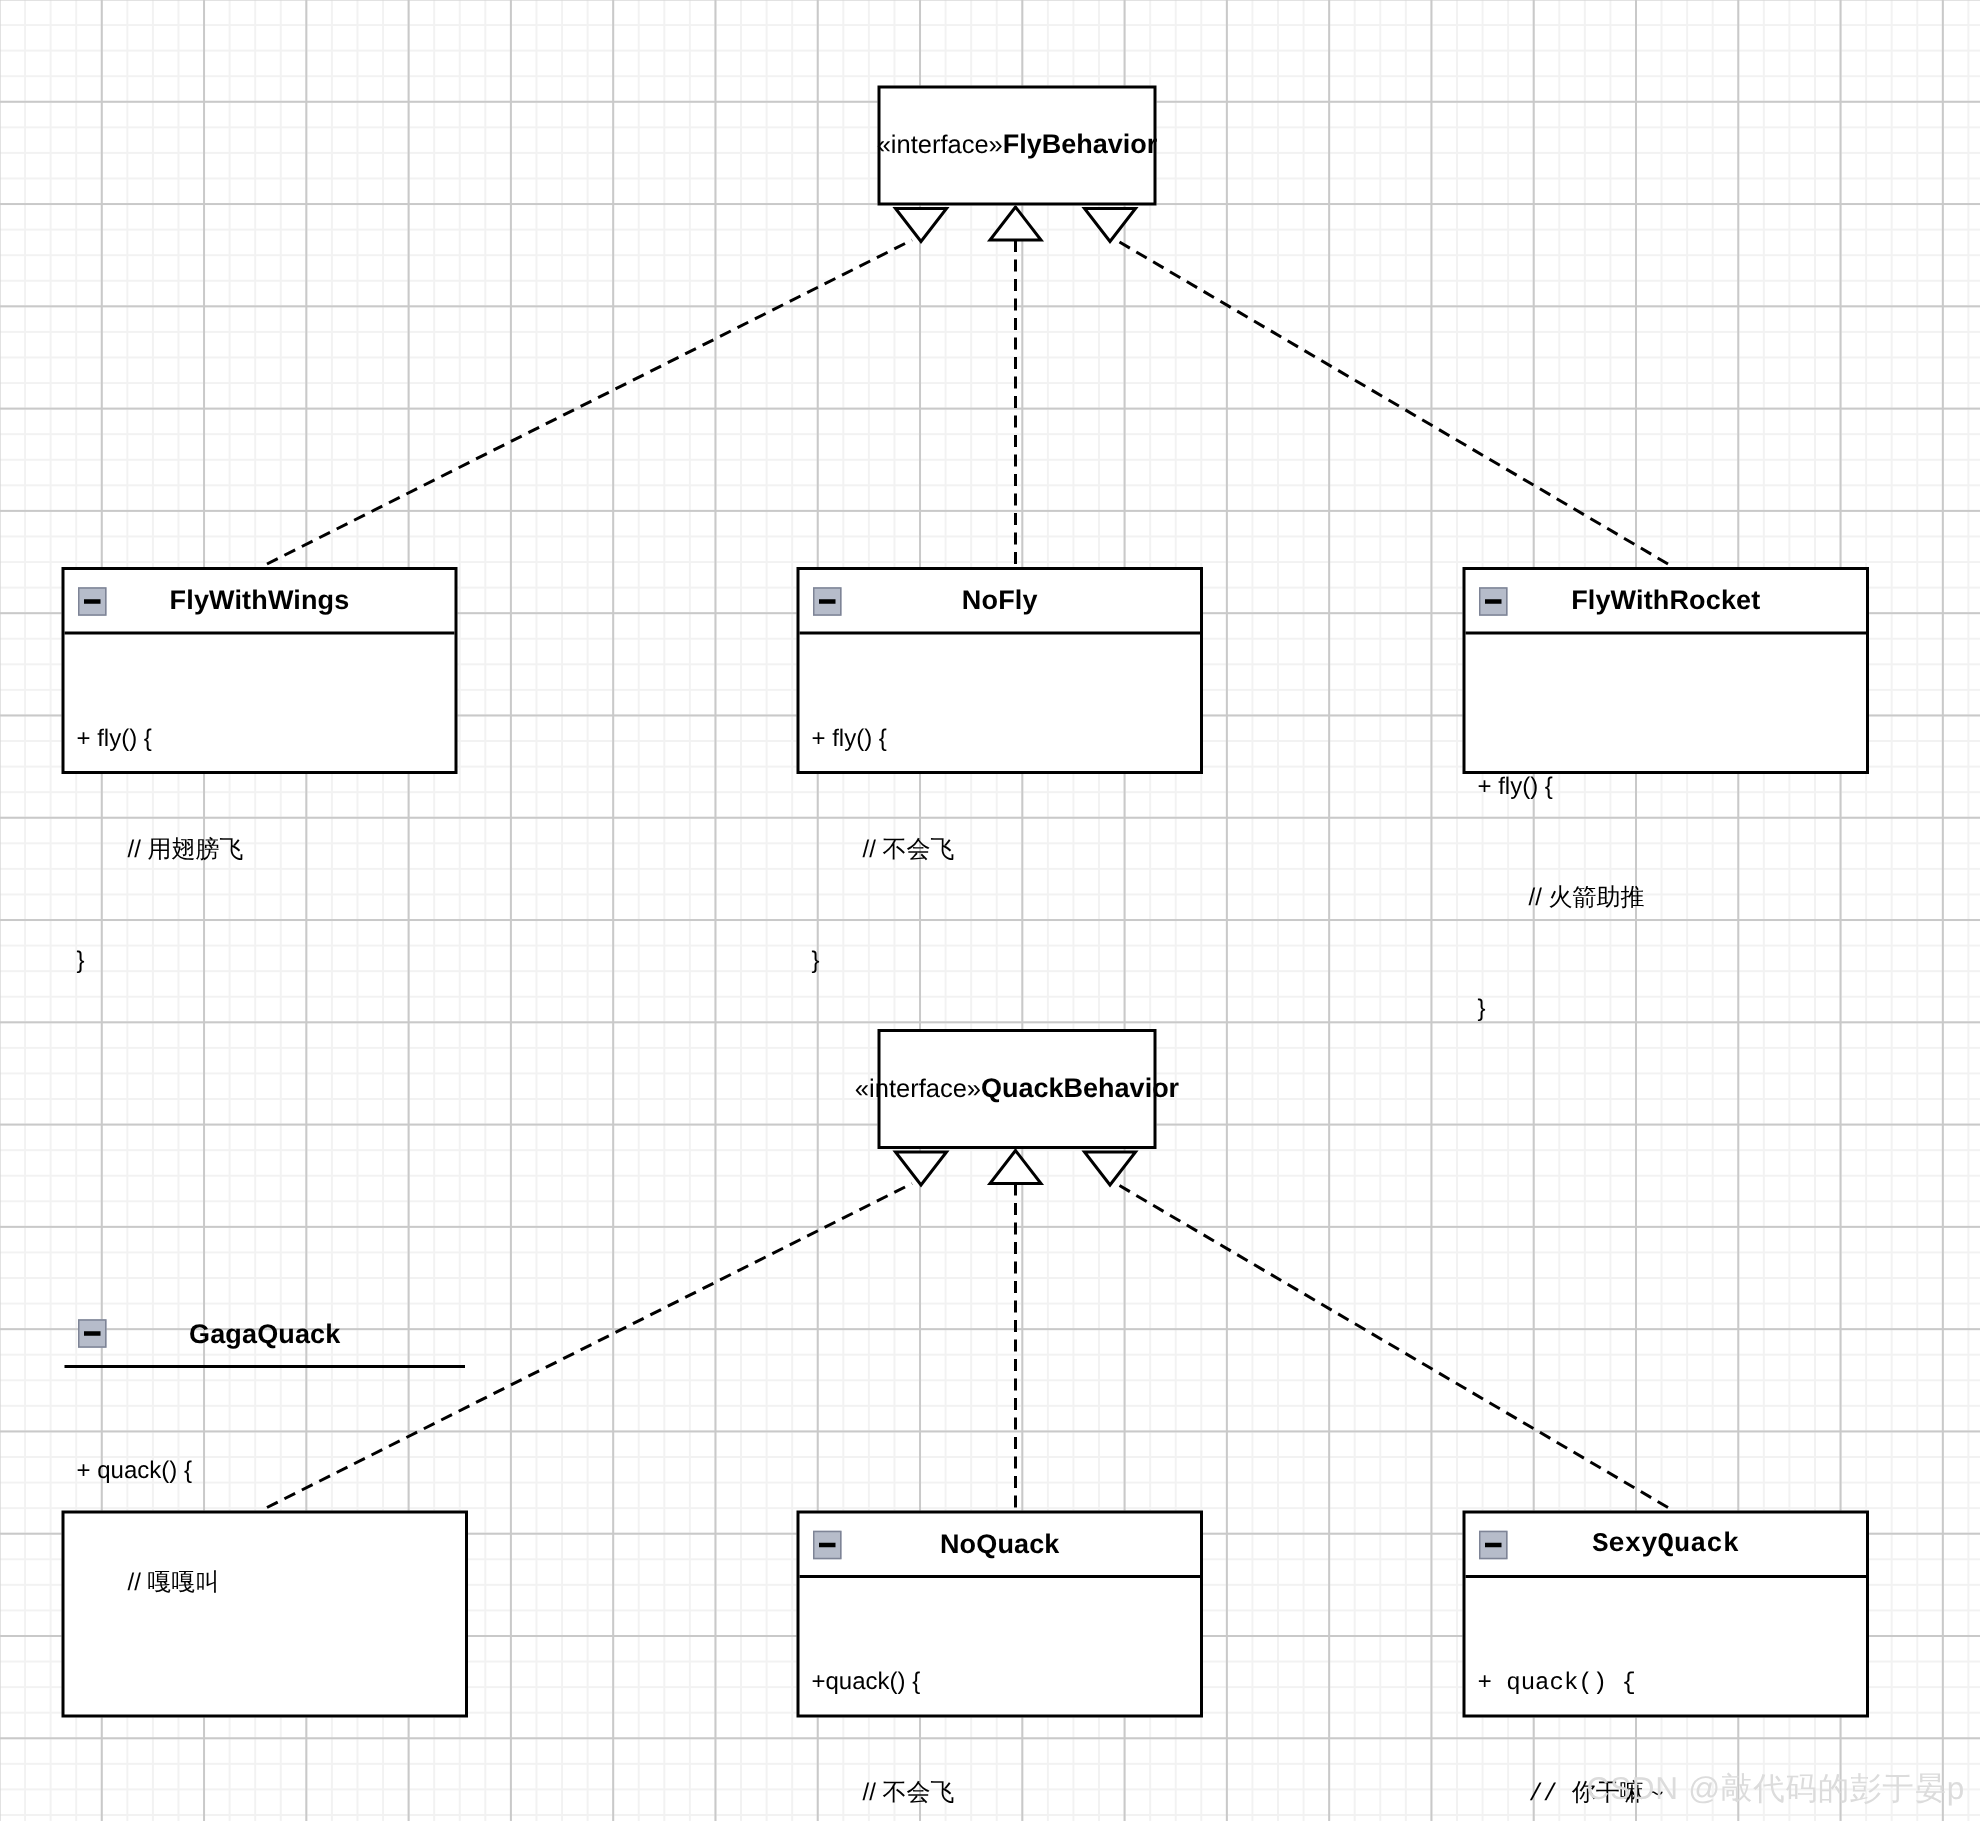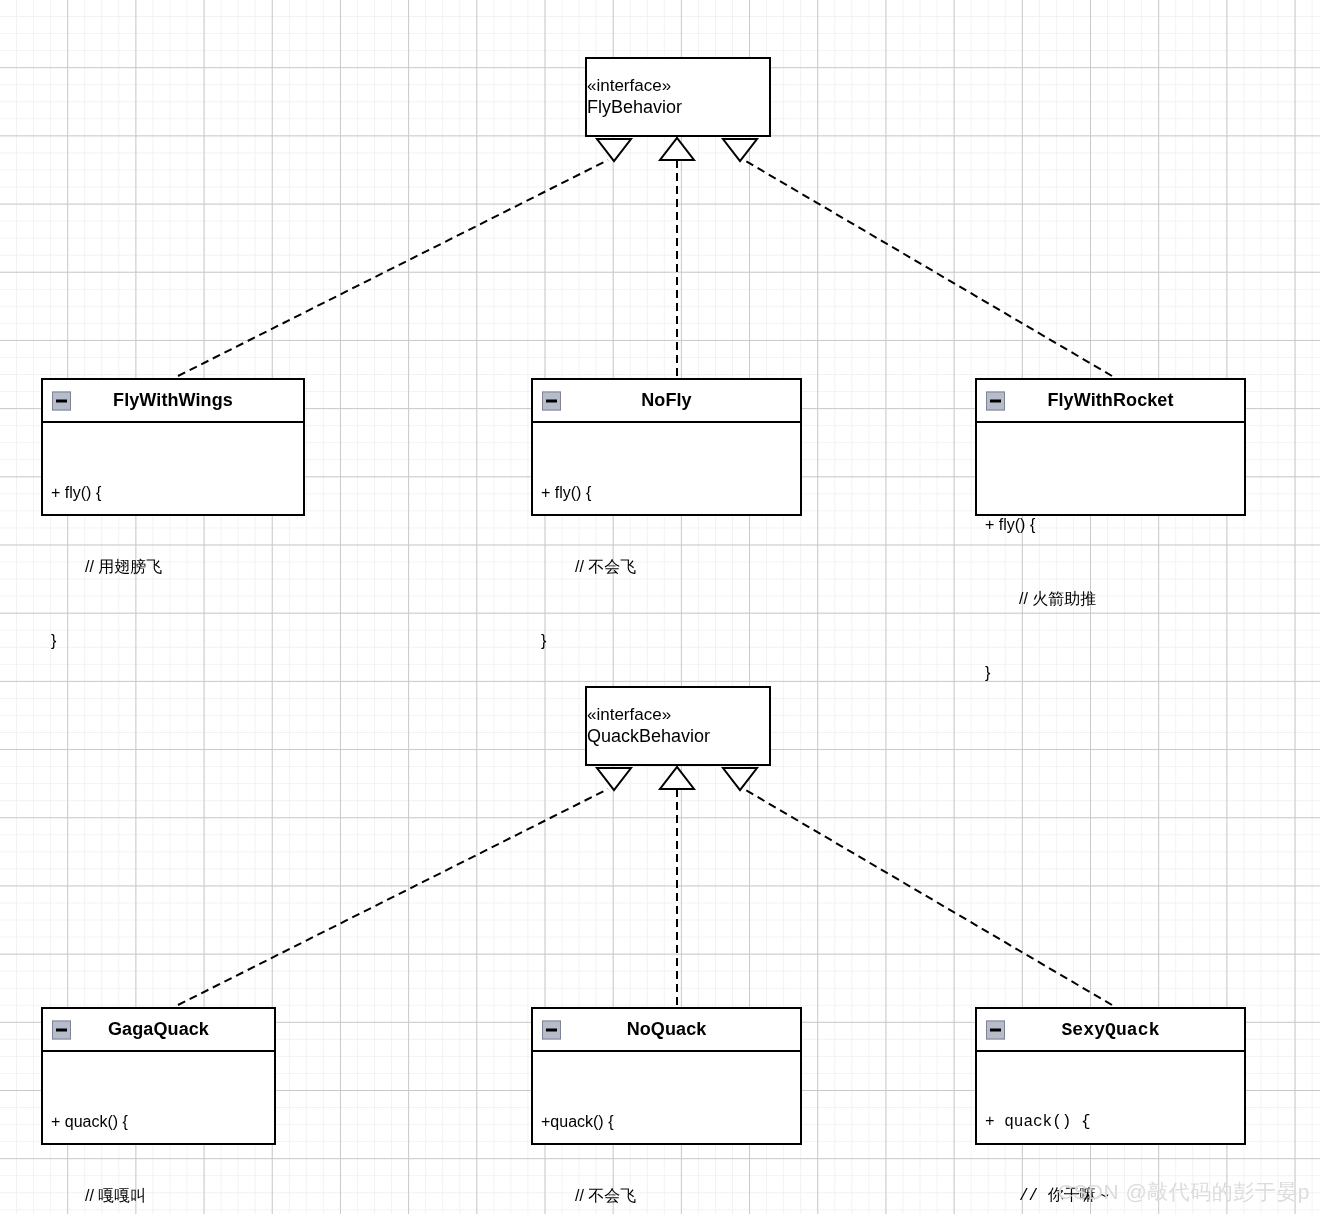--- a/index.html
+++ b/index.html
@@ -36,33 +36,33 @@
     pointer-events: none;
   }
 
   
   .iface {
     position: absolute;
     box-sizing: border-box;
     background: #ffffff;
     border: 2px solid #000000;
     display: flex;
-    flex-direction: column;
+    align-items: center;
     justify-content: center;
     line-height: 1.28;
   }
   .iface .stereo {
     font-size: 17px;
     color: #000000;
     font-weight: 400;
   }
   .iface .iname {
     font-size: 18px;
     color: #000000;
-    font-weight: normal;
+    font-weight: bold;
   }
 
   
   .cls {
     position: absolute;
     box-sizing: border-box;
     background: #ffffff;
     border: 2px solid #000000;
     display: flex;
     flex-direction: column;
@@ -207,21 +207,21 @@
       <span class="ln indent">// 火箭助推</span>
       <span class="ln">}</span>
     </div>
   </div>
 
   <div class="iface" style="left:585px; top:686px; width:186px; height:80px;">
     <div class="stereo">«interface»</div>
     <div class="iname">QuackBehavior</div>
   </div>
 
-  <div class="cls" style="left:41px; top:1007px; width:235px; height:138px;">
+  <div class="cls" style="left:41px; top:1007px; width:271px; height:138px;justify-content:flex-end;">
     <div class="head">
       <span class="collapse-icon">
           <i></i>
         </span>
       <span class="title">GagaQuack</span>
     </div>
     <div class="body">
       <span class="ln">+ quack() {</span>
       <span class="ln indent">// 嘎嘎叫</span>
       

